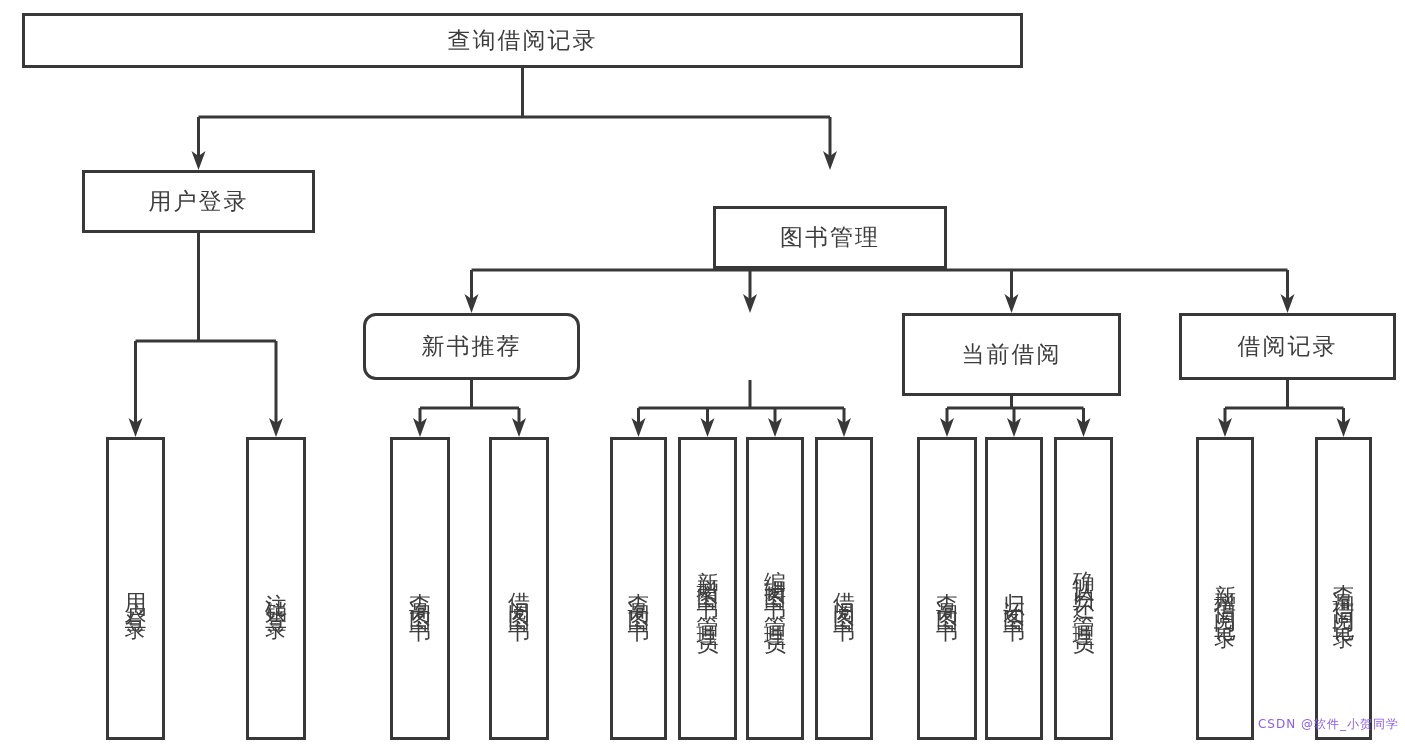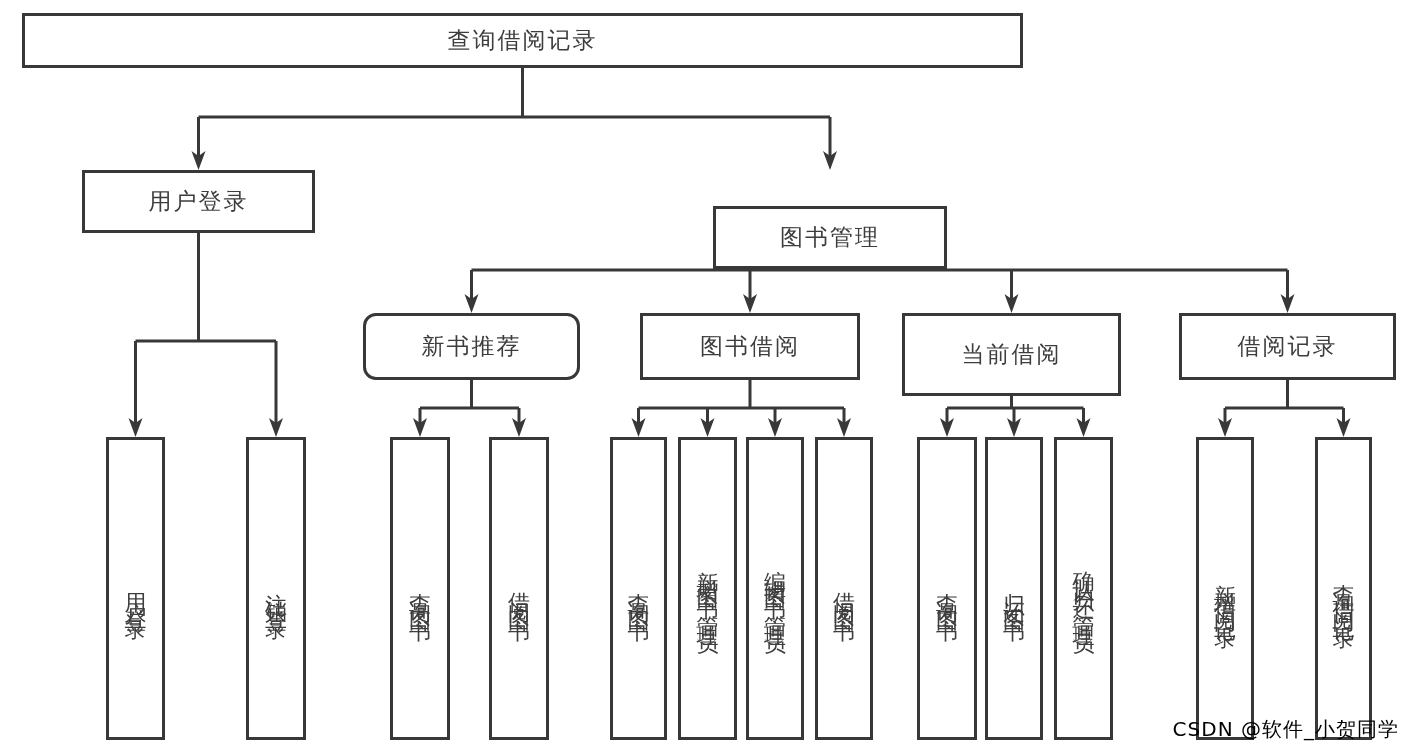--- a/index.html
+++ b/index.html
@@ -34,23 +34,23 @@
     font-size: 22px;
     line-height: 1;
     letter-spacing: 9px;
     white-space: nowrap;
   }
   .leaf .vlabel { margin-bottom: -9px; } 
   .watermark {
     position: absolute;
     top: 716px;
     right: 6px;
-    font-size: 20px;
+    font-size: 12px;
     letter-spacing: 1px;
-    color: #000000;
+    color: #8b5cf6;
     z-index: 5;
     white-space: nowrap;
   }
 </style>
 </head>
 <body>
 
 <div class="canvas">
 
   <svg class="lines-svg" width="1405" height="747" viewBox="0 0 1405 747" aria-hidden="true">
@@ -90,23 +90,20 @@
 
   <div class="box" style="left:82px; top:170px; width:233px; height:63px;">
     <span class="hlabel">用户登录</span>
   </div>
   <div class="box" style="left:713px; top:170px; width:234px; height:63px;margin-top:36px;">
     <span class="hlabel">图书管理</span>
   </div>
 
   <div class="box" style="left:363px; top:313px; width:217px; height:67px;border-radius:13px;">
     <span class="hlabel">新书推荐</span>
-  </div>
-  <div class="box" style="left:640px; top:313px; width:220px; height:67px;">
-    <span class="hlabel">图书借阅</span>
   </div>
   <div class="box" style="left:902px; top:313px; width:219px; height:83px;">
     <span class="hlabel">当前借阅</span>
   </div>
   <div class="box" style="left:1179px; top:313px; width:217px; height:67px;">
     <span class="hlabel">借阅记录</span>
   </div>
 
   <div class="box leaf" style="left:106px; top:437px; width:59px; height:303px;">
     <span class="vlabel">用户登录</span>

